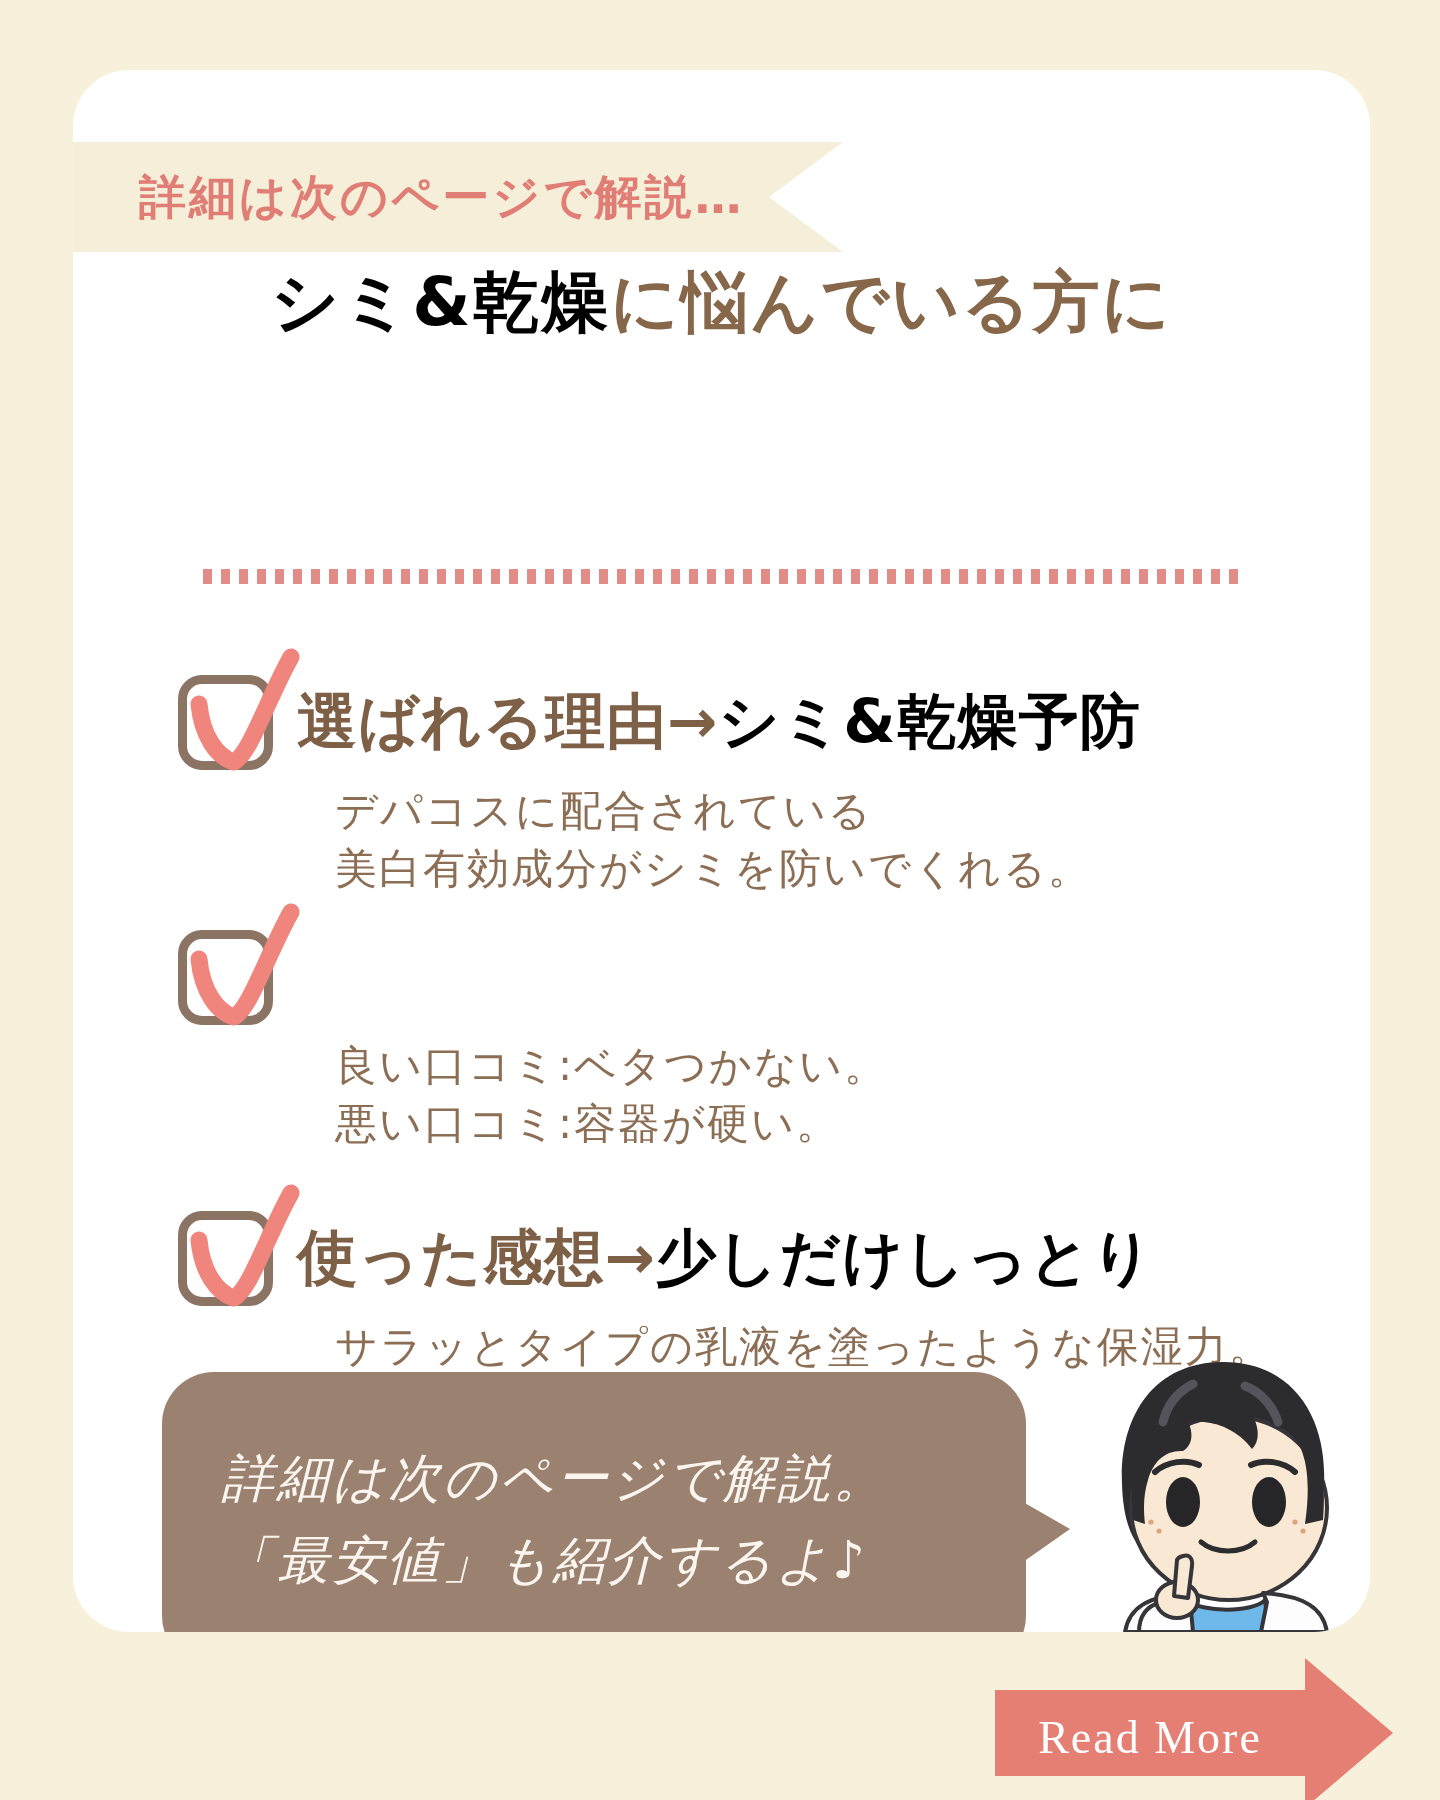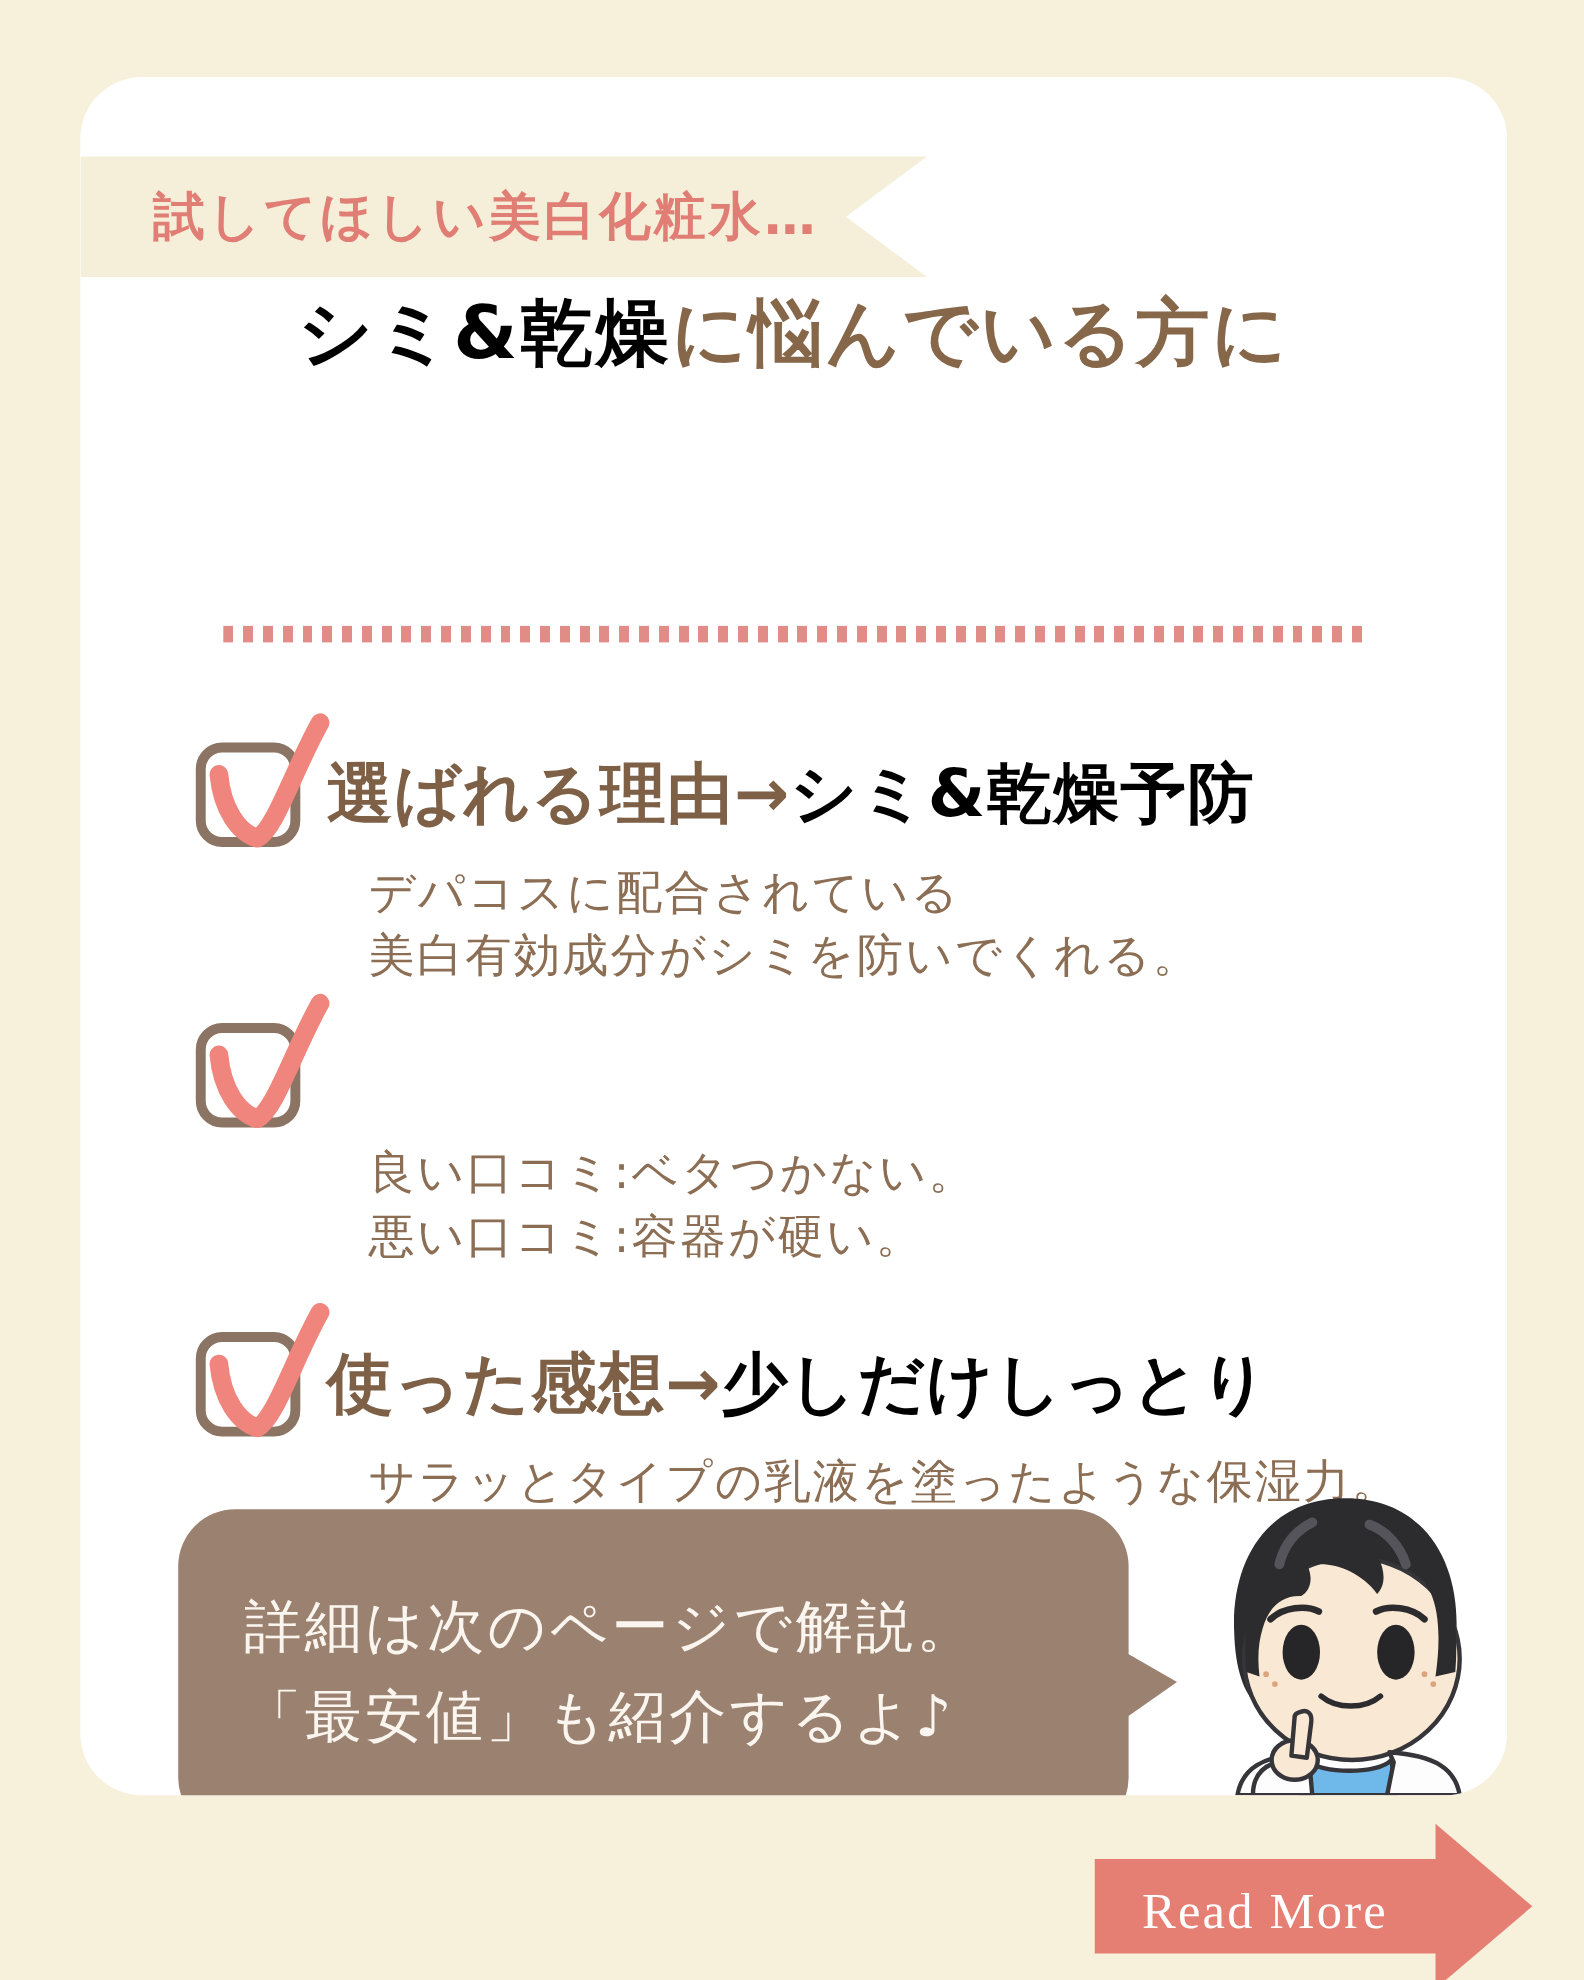--- a/index.html
+++ b/index.html
@@ -64,21 +64,21 @@
     letter-spacing:2px; line-height:1.38;
   }
   .note-line { white-space:nowrap; }
 
   
   .bubble {
     position:absolute; left:89px; top:1302px; width:864px; height:296px;
     background:#9B8170; border-radius:52px;
     display:flex; flex-direction:column; justify-content:center;
     align-items:flex-start; gap:12px; padding-left:60px;
-    color:#FAF6EF; font-size:52px; letter-spacing:3px;
+    color:#FAF6EF; font-size:52px; letter-spacing:3px;font-style:italic;
   }
   .bubble-line { white-space:nowrap; }
   .bubble-tail {
     position:absolute; left:calc(100% - 3px); top:130px;
     width:0; height:0;
     border-top:27px solid transparent; border-bottom:33px solid transparent;
     border-left:47px solid #9B8170;
   }
 
   
@@ -96,21 +96,21 @@
   }
 </style>
 </head>
 <body>
 
 <div class="page">
 
   <div class="card">
 
     <div class="ribbon">
-      <span class="ribbon-label">試してほしい美白化粧水…</span>
+      <span class="ribbon-label">詳細は次のページで解説…</span>
     </div>
 
     <div class="title">
       <span class="title-line"><span class="accent">シミ&amp;乾燥</span><span>に悩んでいる方に</span></span>
     </div>
 
     <div class="divider"></div>
 
     <div class="check-item" style="top:605px;">
       <div class="item-head">

